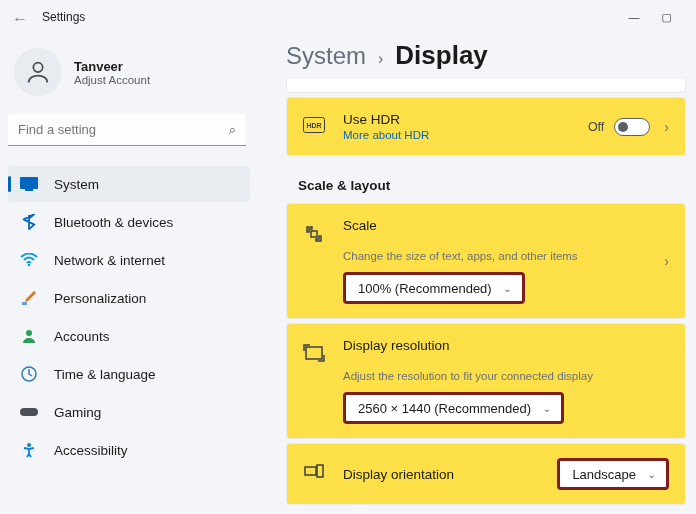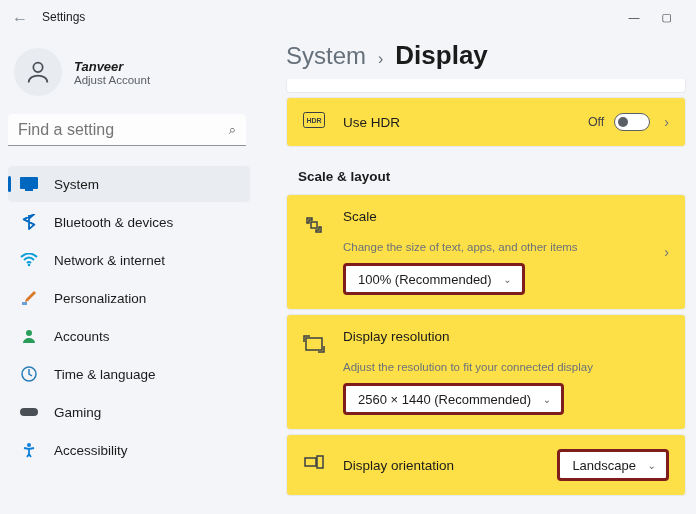--- a/index.html
+++ b/index.html
@@ -8,24 +8,24 @@
 .titlebar .back { width: 24px; text-align: center; color: #7f8892; }
 .titlebar .title { font-size: 12px; margin-left: 10px; }
 .titlebar .spacer { flex: 1; }
 .titlebar .wc { display: flex; gap: 22px; margin-right: 16px; }
 .titlebar .wc span { font-size: 11px; color: #333; }
 .main { display: flex; height: calc(100% - 34px); }
 .sidebar { width: 258px; padding: 4px 8px 0 8px; }
 .profile { display: flex; align-items: center; gap: 12px; padding: 10px 6px 18px 6px; }
 .avatar { width: 48px; height: 48px; border-radius: 50%; background: #e8ebef; display: flex; align-items: center; justify-content: center; }
 .avatar svg { width: 28px; height: 28px; stroke: #4a4f55; fill: none; stroke-width: 1.5; }
-.profile .name { font-size: 13px; font-weight: 600; font-style: italic; }
+.profile .name { font-size: 13px; font-weight: 600; }
 .profile .acct { font-size: 11.5px; color: #5a5f66; }
 .search { position: relative; margin: 0 4px 20px 0; }
-.search input { width: 100%; height: 32px; padding: 0 32px 0 10px; border: none; border-bottom: 1px solid #8d949c; background: #fdfdfe; border-radius: 4px 4px 0 0; font-size: 16px; color: #555; outline: none; }
+.search input { width: 100%; height: 32px; padding: 0 32px 0 10px; border: none; border-bottom: 1px solid #8d949c; background: #fdfdfe; border-radius: 4px 4px 0 0; font-size: 13px; color: #555; outline: none; }
 .search .sicon { position: absolute; right: 10px; top: 8px; font-size: 13px; color: #555; }
 .nav { display: flex; flex-direction: column; gap: 2px; }
 .nav-item { display: flex; align-items: center; gap: 16px; height: 36px; padding: 0 12px; border-radius: 4px; font-size: 13.5px; cursor: default; position: relative; }
 .nav-item.active { background: #e9ecf0; }
 .nav-item.active::before { content: ""; position: absolute; left: 0; top: 10px; width: 3px; height: 16px; background: #0067c0; border-radius: 2px; }
 .nav-item .nicon { width: 18px; height: 18px; display: flex; align-items: center; justify-content: center; }
 .content { flex: 1; padding: 6px 10px 0 28px; overflow: hidden; }
 .breadcrumb { display: flex; align-items: baseline; gap: 12px; margin-bottom: 8px; }
 .breadcrumb .bc1 { font-size: 24px; color: #66707a; }
 .breadcrumb .chev { font-size: 16px; color: #66707a; }
@@ -160,20 +160,21 @@
 
     <div class="stubcard"></div>
 
     <div class="card">
       <span class="cicon"><svg width="22" height="16" viewBox="0 0 22 16">
             <rect x="0.5" y="0.5" width="21" height="15" rx="2" fill="none" stroke="#3b3f44"></rect>
             <text x="11" y="11" text-anchor="middle" font-size="7" fill="#3b3f44" font-weight="600">HDR</text>
           </svg></span>
       <div class="body">
         <div class="ct">Use HDR</div>
+        <div class="link">More about HDR</div>
       </div>
       <div class="row-end">
         <div class="ctrl">
           <span>Off</span>
           <div class="toggle"></div>
         </div>
         <span class="chevright">›</span>
       </div>
     </div>
 

